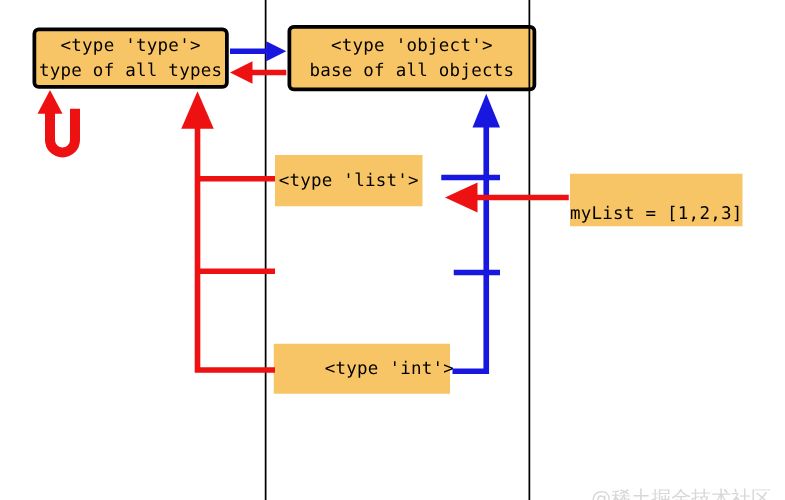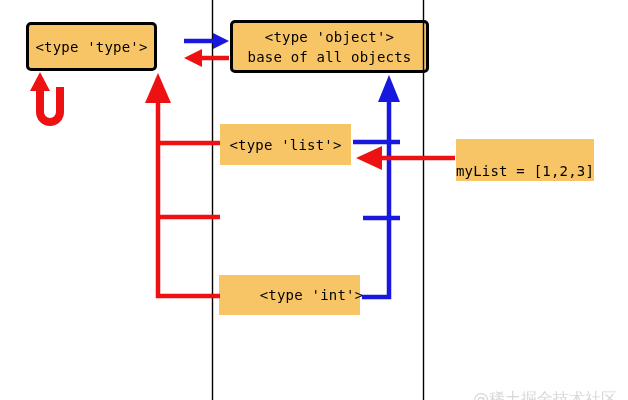--- a/index.html
+++ b/index.html
@@ -27,23 +27,23 @@
     flex-direction: column;
     align-items: center;
     justify-content: center;
     text-align: center;
     box-sizing: border-box;
     white-space: nowrap;
     letter-spacing: 0.2px;
   }
   .bordered { border: 3.5px solid var(--black); border-radius: 5px; }
 
-  #box-type   { left: 26px;  top: 22px;  width: 131px; height: 49px; }
+  #box-type   { left: 26px;  top: 22px;  width: 157px; height: 49px; }
   #box-object { left: 230px; top: 20px;  width: 199px; height: 53px; }
-  #box-list   { left: 220px; top: 124px; width: 131px; height: 41px; align-items: center; }
+  #box-list   { left: 220px; top: 124px; width: 118px; height: 41px; align-items: center; }
   #box-tuple  { left: 219px; top: 200px; width: 144px; height: 38px; }
   #box-int    { left: 219px; top: 275px; width: 141px; height: 40px; padding-left: 44px; }
   #box-mylist { left: 456px; top: 139px; width: 138px; height: 42px; justify-content: flex-end; }
 
   .bk   { stroke: var(--black); stroke-width: 1.4px; }
   .blue line, .blue polyline, .blue path { stroke: var(--blue); fill: none; }
   .red  line, .red polyline,  .red path  { stroke: var(--red);  fill: none; }
   .blue polygon { fill: var(--blue); stroke: none; }
   .red  polygon { fill: var(--red);  stroke: none; }
   .s45 { stroke-width: 4.5px; }
@@ -57,20 +57,21 @@
     font-size: 16px;
   }
 </style>
 </head>
 <body>
 
 <div class="stage">
 
   <div class="box bordered" id="box-type">
     <div>&lt;type 'type'&gt;</div>
+    <div>type of all types</div>
   </div>
 
   <div class="box bordered" id="box-object">
     <div>&lt;type 'object'&gt;</div>
     <div>base of all objects</div>
   </div>
 
   <div class="box" id="box-list">
     <div>&lt;type 'list'&gt;</div>
   </div>

